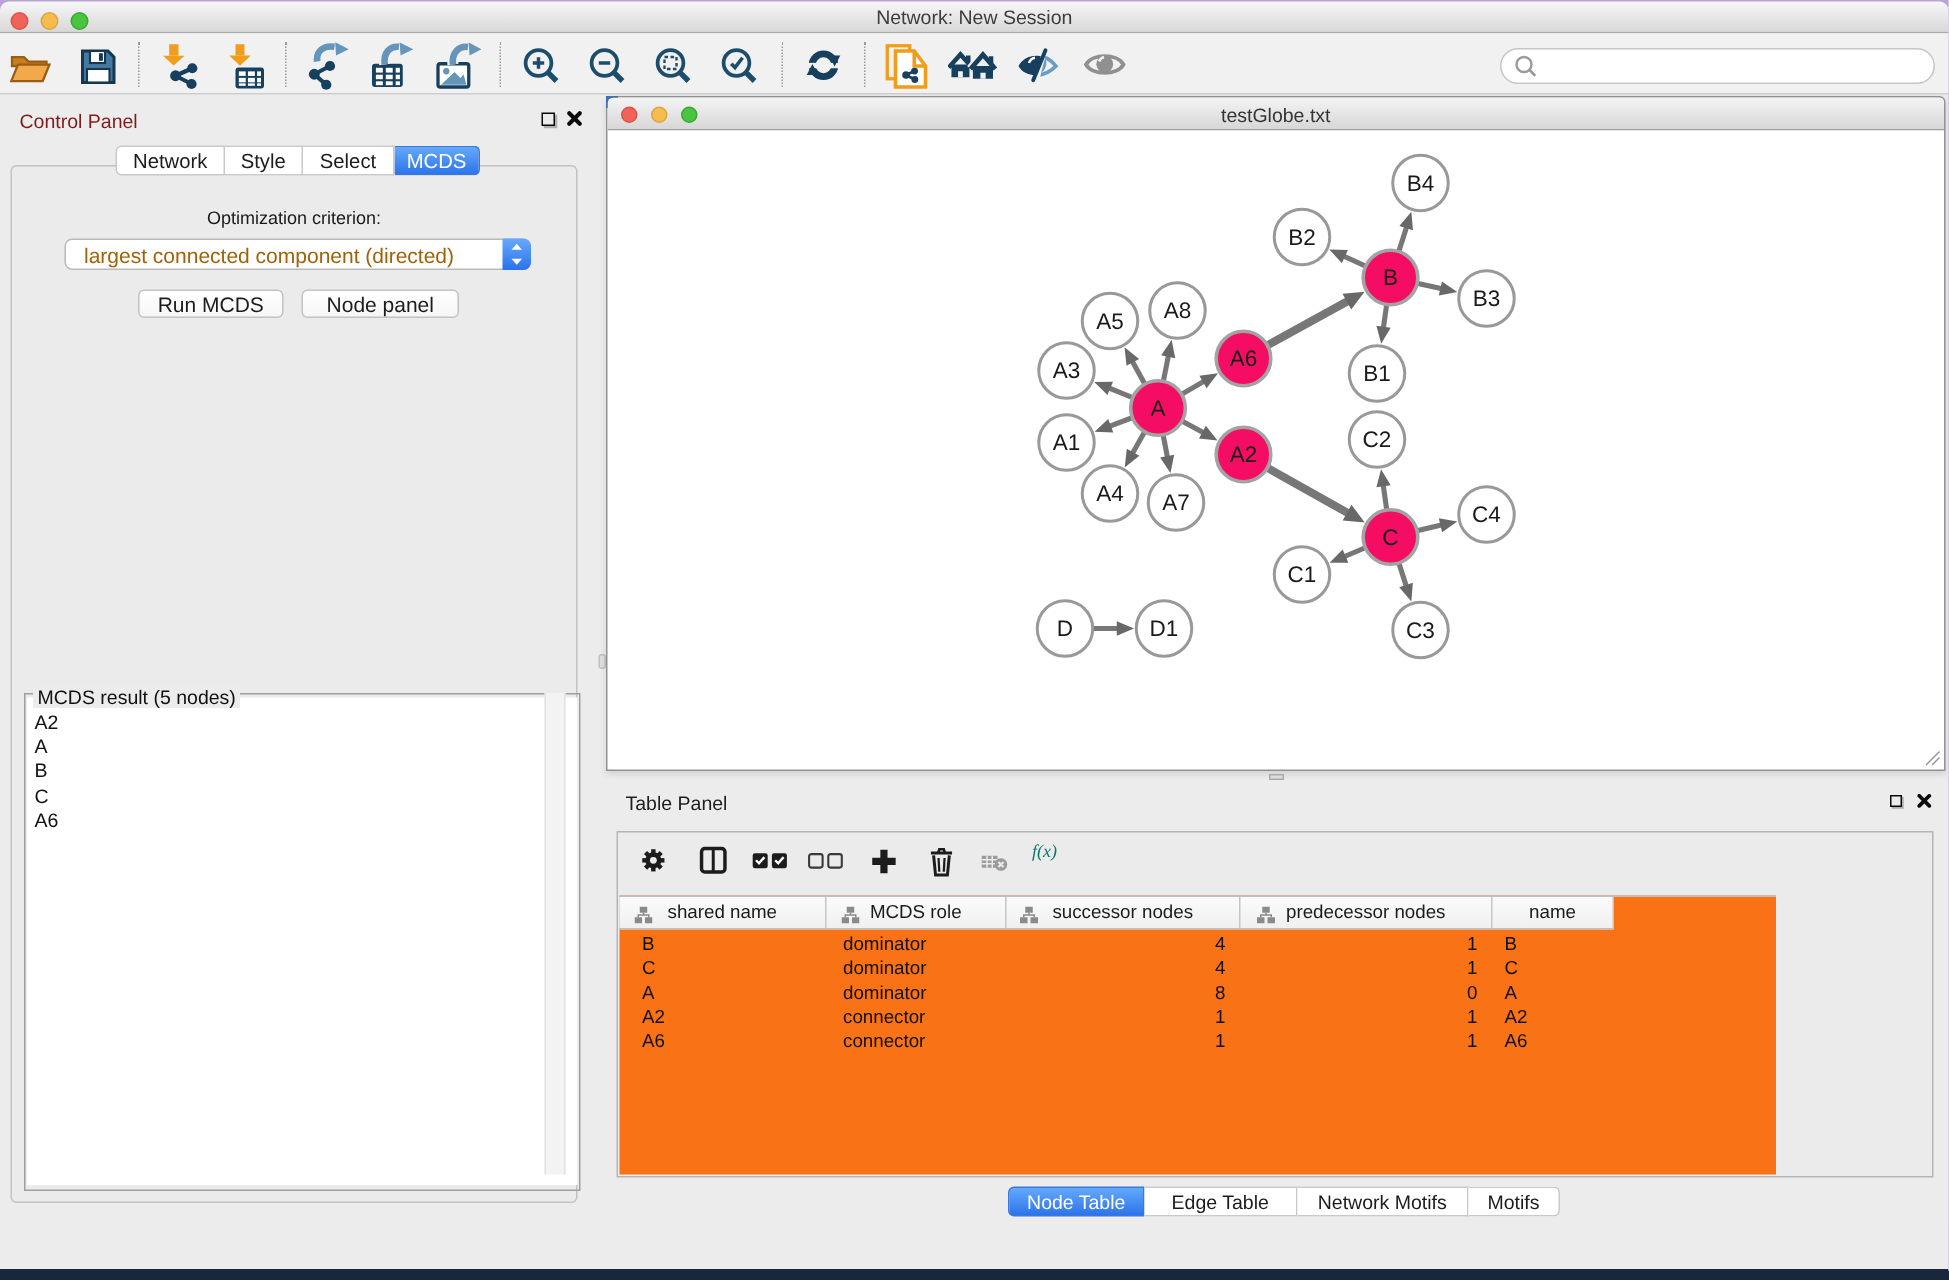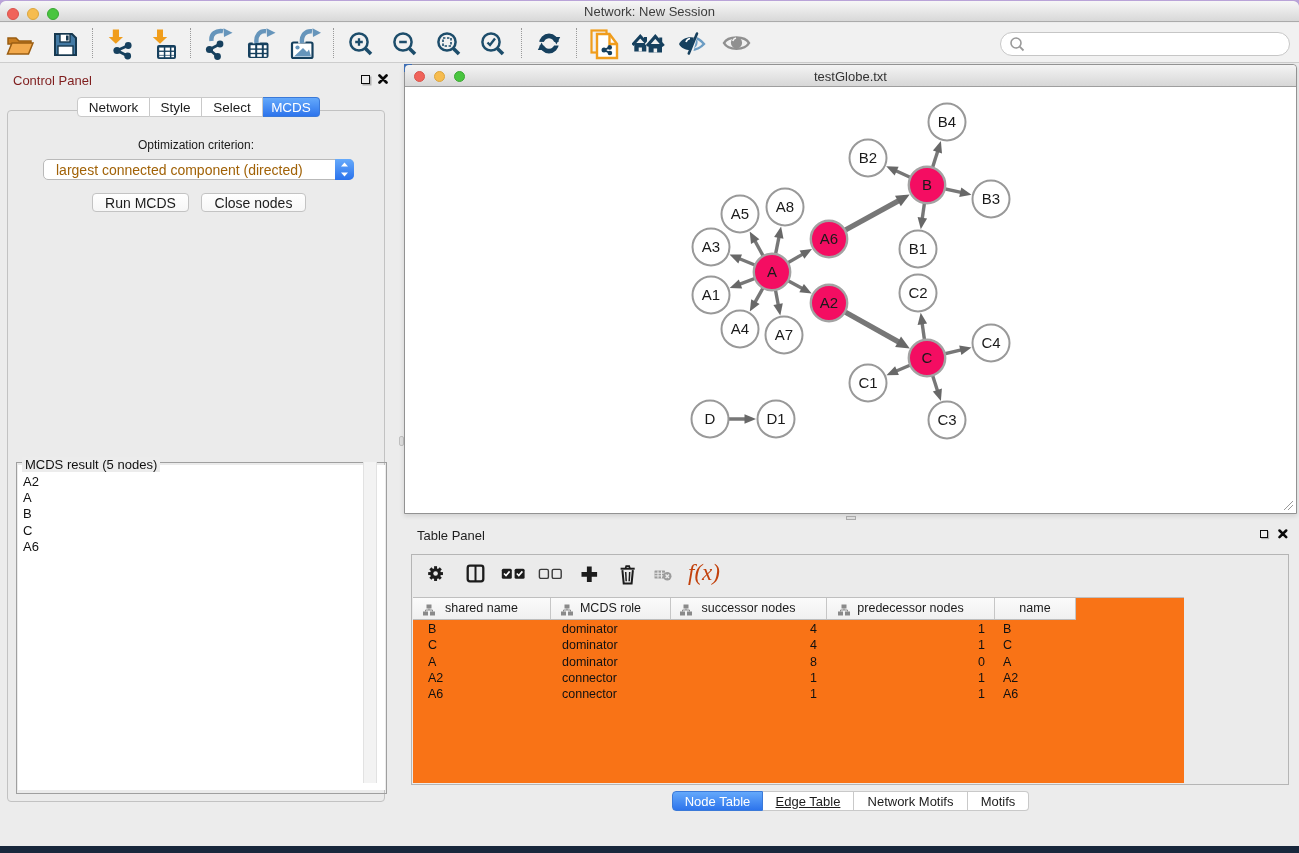--- a/index.html
+++ b/index.html
@@ -250,21 +250,21 @@
  <div class="abs" style="left:43px;top:95px;width:311px;height:21px;background:#fff;border:1px solid #b9b9b9;border-radius:5px;">
    <div class="abs" style="left:12px;top:1px;font-size:14px;color:#a16207;line-height:19px;">largest connected component (directed)</div>
    <div class="abs" style="right:-1px;top:-1px;width:19px;height:21px;background:linear-gradient(#66aafb,#2a72ec);border-radius:0 5px 5px 0;">
      <svg width="19" height="21">
             <path d="M9.5 3.5 L13 7.5 L6 7.5 Z" fill="#fff"></path>
             <path d="M9.5 17.5 L13 13.5 L6 13.5 Z" fill="#fff"></path>
           </svg>
    </div>
  </div>
  <div class="btn" style="left:92px;top:129px;width:97px;height:19px;line-height:18px;">Run MCDS</div>
- <div class="btn" style="left:201px;top:129px;width:105px;height:19px;line-height:18px;">Close nodes</div>
+ <div class="btn" style="left:201px;top:129px;width:105px;height:19px;line-height:18px;">Node panel</div>
  <div id="mcdsfs">
    <div class="fsborder"></div>
    <div class="legend">MCDS result (5 nodes)</div>
    <div id="mcdslist">
      <div class="mli">A2</div>
           <div class="mli">A</div>
           <div class="mli">B</div>
           <div class="mli">C</div>
           <div class="mli">A6</div>
    </div>
@@ -419,21 +419,21 @@
           </g>
     <g stroke="#ebebeb" stroke-width="1">
      <line x1="0.5" y1="4.2" x2="11" y2="4.2"></line>
             <line x1="0.5" y1="6.9" x2="11" y2="6.9"></line>
      <line x1="4" y1="1.5" x2="4" y2="9.5"></line>
             <line x1="7.5" y1="1.5" x2="7.5" y2="9.5"></line>
     </g>
     <circle cx="13.3" cy="7.3" r="4.2" fill="#9b9b9b"></circle>
     <path d="M11.6 5.6 L15 9 M15 5.6 L11.6 9" stroke="#ebebeb" stroke-width="1.4"></path>
   </svg>
-  <div style="position:absolute;left:276px;top:5px;font-family:'Liberation Serif',serif;font-style:italic;font-size:23px;color:#c2410c;">f(x)</div>
+  <div style="position:absolute;left:276px;top:5px;font-family:'Liberation Serif',serif;font-style:italic;font-size:12px;color:#0f766e;">f(x)</div>
 
   <div id="ttable">
    <div id="thead" style="width:663px;">
      <div class="hcell" style="left:0;width:138px;">shared name</div>
      <div class="hcell" style="left:138px;width:120px;">MCDS role</div>
      <div class="hcell" style="left:258px;width:156px;">successor nodes</div>
      <div class="hcell" style="left:414px;width:168px;">predecessor nodes</div>
      <div class="hcell" style="left:582px;width:81px;">name</div>
    </div>
    <svg class="htree" style="position:absolute;left:10px;top:6px" width="12" height="12">
@@ -480,21 +480,21 @@
             <span class="cellL" style="left:15px;">A6</span>
             <span class="cellL" style="left:149px;">connector</span>
             <span class="cellR" style="left:300px;width:104px;">1</span>
             <span class="cellR" style="left:480px;width:92px;">1</span>
             <span class="cellL" style="left:590px;">A6</span>
           </div>
   </div>
  </div>
  <div class="btabs" style="left:274px;top:271px;">
   <div class="btab first sel" style="width:91px;background:linear-gradient(#64a9fb,#2d74ec);color:#fff;border:1px solid #3a79d8;border-radius:4px 0 0 4px;">Node Table</div>
-  <div class="btab" style="width:91px;text-decoration:underline;">Edge Table</div>
+  <div class="btab" style="width:102px;">Edge Table</div>
   <div class="btab" style="width:114px;">Network Motifs</div>
   <div class="btab" style="width:61px;border-radius:0 4px 4px 0;">Motifs</div>
  </div>
 </div>
 <div class="knob" style="left:846px;top:514.5px;width:10px;height:4px;"></div>
 <svg width="0" height="0" style="position:absolute">
  <defs>
   <g id="treeicon" fill="#8a8a8a">
    <rect x="3.5" y="0.5" width="5" height="4"></rect>
    <rect x="0" y="7.5" width="5" height="4"></rect>

